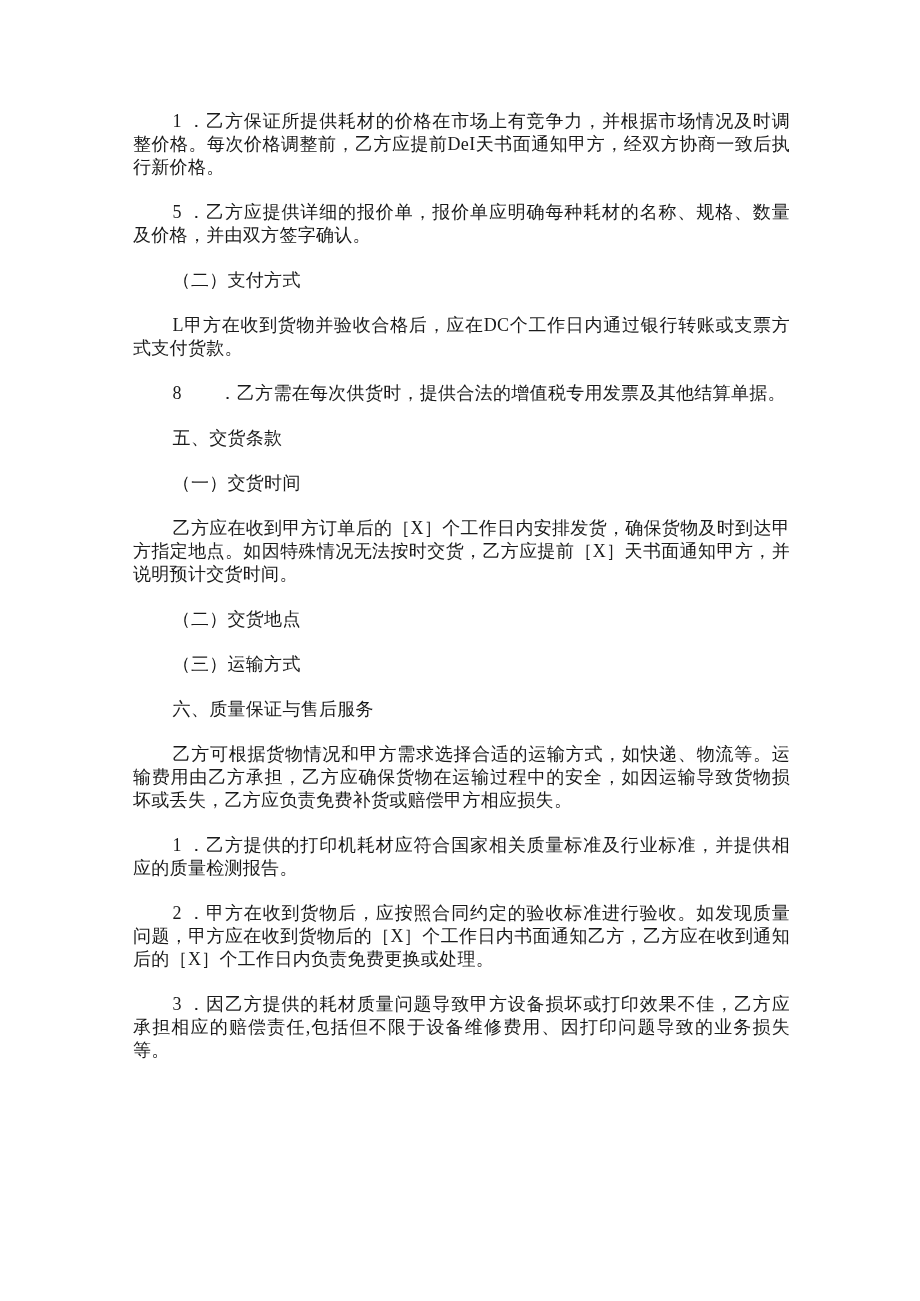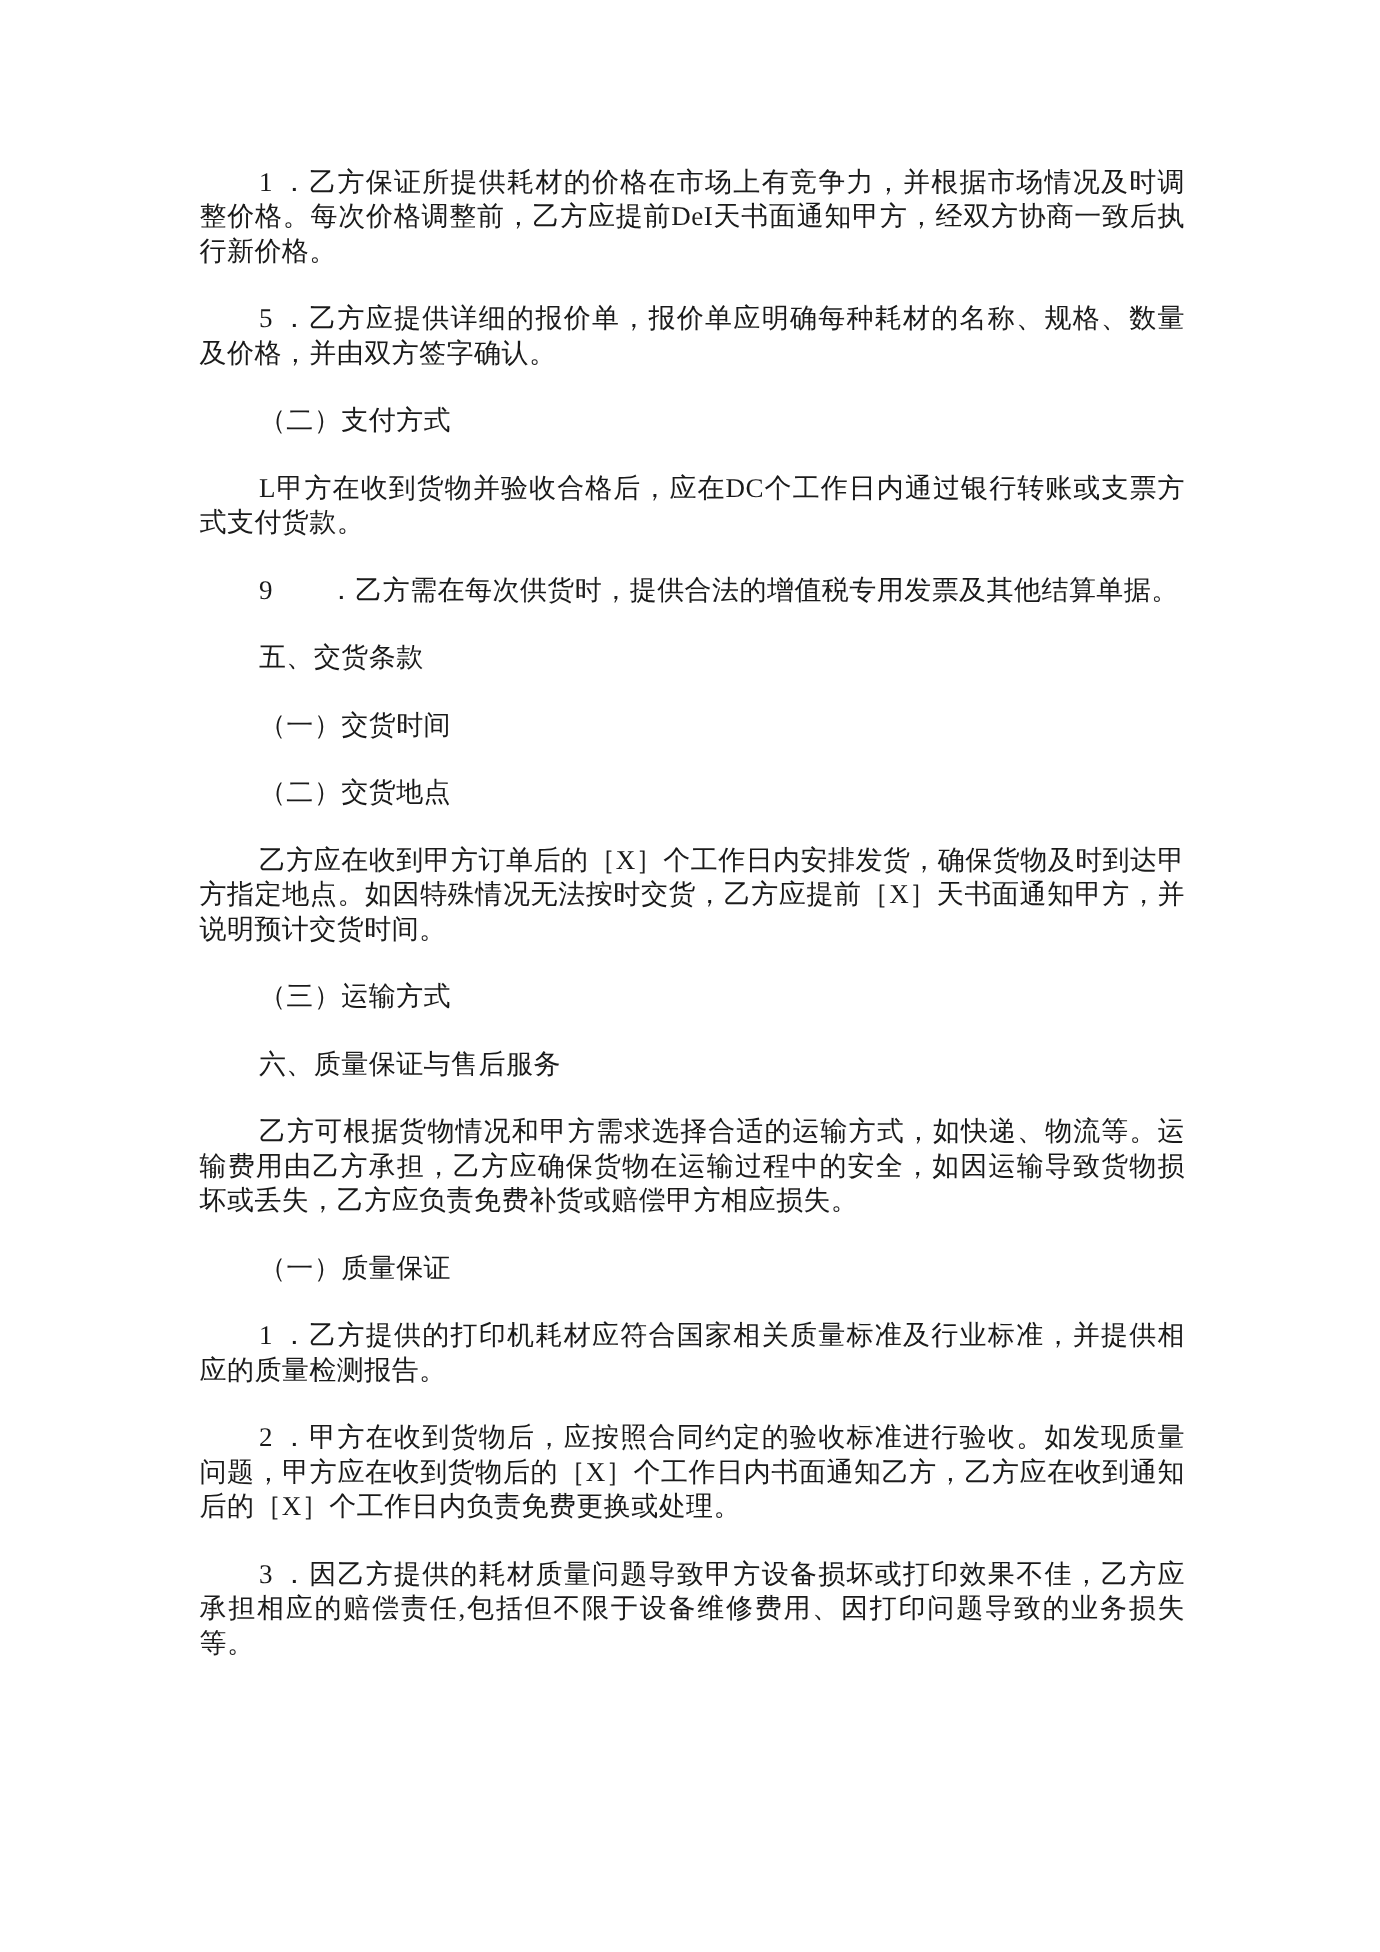--- a/index.html
+++ b/index.html
@@ -42,26 +42,25 @@
 </style>
 </head>
 <body>
 
 <div class="page">
   <div class="content">
     <p>1 ．乙方保证所提供耗材的价格在市场上有竞争力，并根据市场情况及时调整价格。每次价格调整前，乙方应提前DeI天书面通知甲方，经双方协商一致后执行新价格。</p>
     <p>5 ．乙方应提供详细的报价单，报价单应明确每种耗材的名称、规格、数量及价格，并由双方签字确认。</p>
     <p>（二）支付方式</p>
     <p>L甲方在收到货物并验收合格后，应在DC个工作日内通过银行转账或支票方式支付货款。</p>
-    <p>9　　．乙方需在每次供货时，提供合法的增值税专用发票及其他结算单据。</p>
+    <p>8　　．乙方需在每次供货时，提供合法的增值税专用发票及其他结算单据。</p>
     <p>五、交货条款</p>
     <p>（一）交货时间</p>
+    <p>乙方应在收到甲方订单后的［X］个工作日内安排发货，确保货物及时到达甲方指定地点。如因特殊情况无法按时交货，乙方应提前［X］天书面通知甲方，并说明预计交货时间。</p>
     <p>（二）交货地点</p>
-    <p>乙方应在收到甲方订单后的［X］个工作日内安排发货，确保货物及时到达甲方指定地点。如因特殊情况无法按时交货，乙方应提前［X］天书面通知甲方，并说明预计交货时间。</p>
     <p>（三）运输方式</p>
     <p>六、质量保证与售后服务</p>
     <p>乙方可根据货物情况和甲方需求选择合适的运输方式，如快递、物流等。运输费用由乙方承担，乙方应确保货物在运输过程中的安全，如因运输导致货物损坏或丢失，乙方应负责免费补货或赔偿甲方相应损失。</p>
-    <p>（一）质量保证</p>
     <p>1 ．乙方提供的打印机耗材应符合国家相关质量标准及行业标准，并提供相应的质量检测报告。</p>
     <p>2 ．甲方在收到货物后，应按照合同约定的验收标准进行验收。如发现质量问题，甲方应在收到货物后的［X］个工作日内书面通知乙方，乙方应在收到通知后的［X］个工作日内负责免费更换或处理。</p>
     <p>3 ．因乙方提供的耗材质量问题导致甲方设备损坏或打印效果不佳，乙方应承担相应的赔偿责任,包括但不限于设备维修费用、因打印问题导致的业务损失等。</p>
   </div>
 </div>
 
 </body></html>

